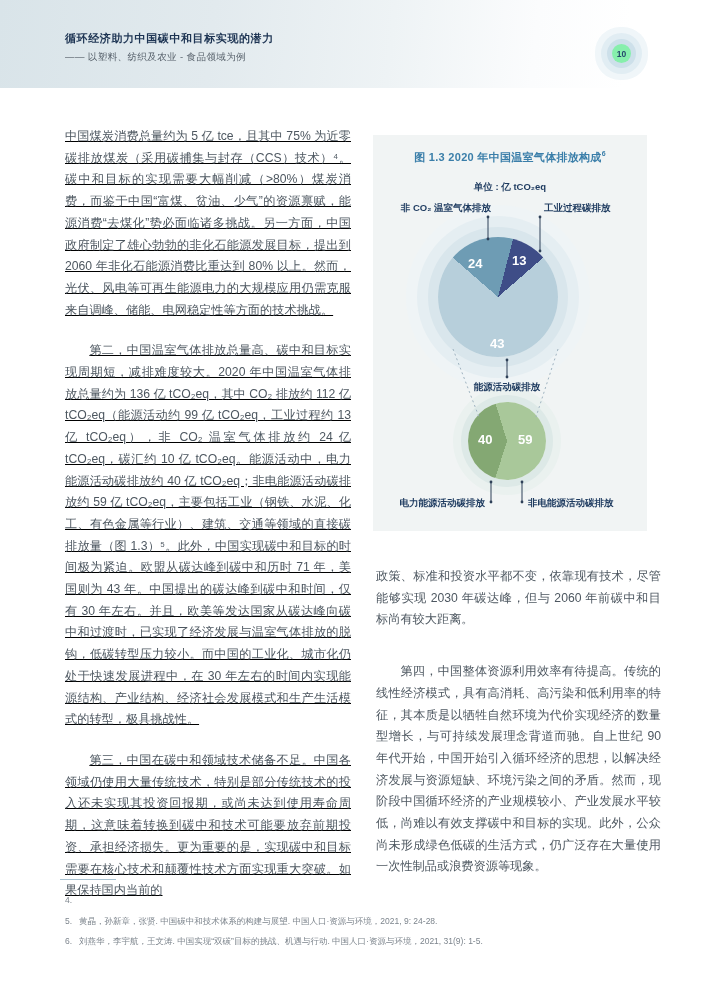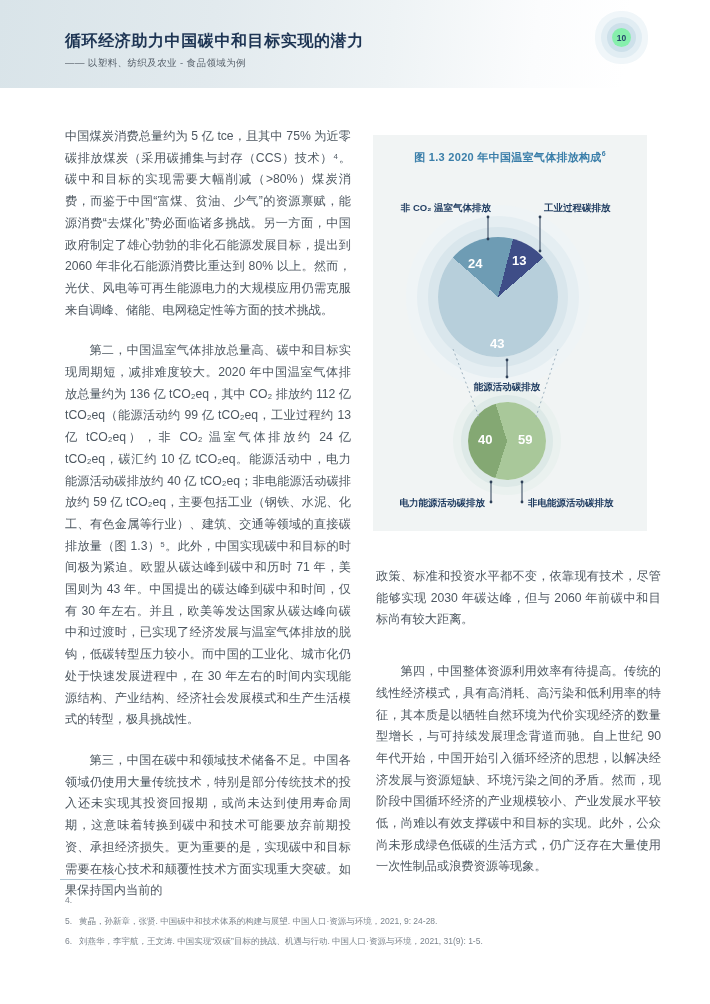--- a/index.html
+++ b/index.html
@@ -4,30 +4,30 @@
 <style>
   * { margin:0; padding:0; box-sizing:border-box; }
   html,body { background:#e9e9e9; }
   body { font-family:"Liberation Sans","DejaVu Sans",sans-serif; }
   .page { position:relative; width:710px; height:1004px; background:#ffffff; overflow:hidden; margin:0 auto; }
 
   
   .top-band { position:absolute; left:0; top:0; width:710px; height:88px;
     background:linear-gradient(96deg,#d9e4e9 0%,#e2eaee 30%,#eef3f5 55%,#fbfcfd 75%,#ffffff 88%); }
   .header-text { position:absolute; left:65px; top:31px; }
-  .header-title { font-size:16px; font-weight:bold; color:#1d3453; letter-spacing:.6px; }
+  .header-title { font-size:11px; font-weight:bold; color:#1d3453; letter-spacing:.6px; }
   .header-subtitle { font-size:9.5px; color:#57616b; margin-top:5px; letter-spacing:.4px; }
-  .page-badge { position:absolute; left:612px; top:28px; width:19px; height:19px; border-radius:50%;
+  .page-badge { position:absolute; left:612px; top:44px; width:19px; height:19px; border-radius:50%;
     background:#86efac; display:flex; align-items:center; justify-content:center;
     box-shadow:0 0 0 5px #cde0ea, 0 0 0 11px #e1edf3, 0 0 0 17px #f0f6f9;
     font-size:8.5px; font-weight:bold; color:#25496c; }
 
   
   .col { position:absolute; }
-  .col-left  { left:65px;  top:126px; width:286px; }
+  .col-left  { left:65px;  top:126px; width:286px;text-decoration:underline; }
   .col-right { left:376px; top:550px; width:285px; }
   .para { font-size:12.2px; line-height:21.7px; color:#4d5760; text-align:justify; margin-bottom:19px; }
   .para.indent { text-indent:2em; }
   .para.gap-lg { margin-bottom:30px;margin-top:16px; }
 
   
   .figure-panel { position:absolute; left:373px; top:135px; width:274px; height:396px; background:#f1f4f4; }
   .fig-title { position:absolute; top:15px; left:0; width:100%; text-align:center;
     font-size:11px; font-weight:bold; color:#3a7ea9; letter-spacing:.3px; }
   .fig-title sup { font-size:7px; }
@@ -82,20 +82,21 @@
   <section class="col col-left">
     <p class="para">中国煤炭消费总量约为 5 亿 tce，且其中 75% 为近零碳排放煤炭（采用碳捕集与封存（CCS）技术）⁴。碳中和目标的实现需要大幅削减（&gt;80%）煤炭消费，而鉴于中国“富煤、贫油、少气”的资源禀赋，能源消费“去煤化”势必面临诸多挑战。另一方面，中国政府制定了雄心勃勃的非化石能源发展目标，提出到 2060 年非化石能源消费比重达到 80% 以上。然而，光伏、风电等可再生能源电力的大规模应用仍需克服来自调峰、储能、电网稳定性等方面的技术挑战。</p>
     <p class="para indent">第二，中国温室气体排放总量高、碳中和目标实现周期短，减排难度较大。2020 年中国温室气体排放总量约为 136 亿 tCO₂eq，其中 CO₂ 排放约 112 亿 tCO₂eq（能源活动约 99 亿 tCO₂eq，工业过程约 13 亿 tCO₂eq），非 CO₂ 温室气体排放约 24 亿 tCO₂eq，碳汇约 10 亿 tCO₂eq。能源活动中，电力能源活动碳排放约 40 亿 tCO₂eq；非电能源活动碳排放约 59 亿 tCO₂eq，主要包括工业（钢铁、水泥、化工、有色金属等行业）、建筑、交通等领域的直接碳排放量（图 1.3）⁵。此外，中国实现碳中和目标的时间极为紧迫。欧盟从碳达峰到碳中和历时 71 年，美国则为 43 年。中国提出的碳达峰到碳中和时间，仅有 30 年左右。并且，欧美等发达国家从碳达峰向碳中和过渡时，已实现了经济发展与温室气体排放的脱钩，低碳转型压力较小。而中国的工业化、城市化仍处于快速发展进程中，在 30 年左右的时间内实现能源结构、产业结构、经济社会发展模式和生产生活模式的转型，极具挑战性。</p>
     <p class="para indent">第三，中国在碳中和领域技术储备不足。中国各领域仍使用大量传统技术，特别是部分传统技术的投入还未实现其投资回报期，或尚未达到使用寿命周期，这意味着转换到碳中和技术可能要放弃前期投资、承担经济损失。更为重要的是，实现碳中和目标需要在核心技术和颠覆性技术方面实现重大突破。如果保持国内当前的</p>
   </section>
 
   <section class="figure-panel">
     <div class="fig-title">
       <span>图 1.3  2020 年中国温室气体排放构成</span><sup>6</sup>
     </div>
+    <div class="fig-unit">单位 : 亿 tCO₂eq</div>
 
     <div class="fig-label lbl-nonco2">非 CO₂ 温室气体排放</div>
     <div class="fig-label lbl-industrial">工业过程碳排放</div>
 
     <div class="pie pie-main" style="background: conic-gradient(from -48.9706deg, rgb(110, 156, 180) 0deg, rgb(110, 156, 180) 63.5294deg, rgb(62, 77, 135) 63.5294deg, rgb(62, 77, 135) 97.9412deg, rgb(183, 207, 219) 97.9412deg, rgb(183, 207, 219) 360deg);">
       <span class="pv pv-24">24</span>
       <span class="pv pv-13">13</span>
       <span class="pv pv-99">43</span>
     </div>
 

